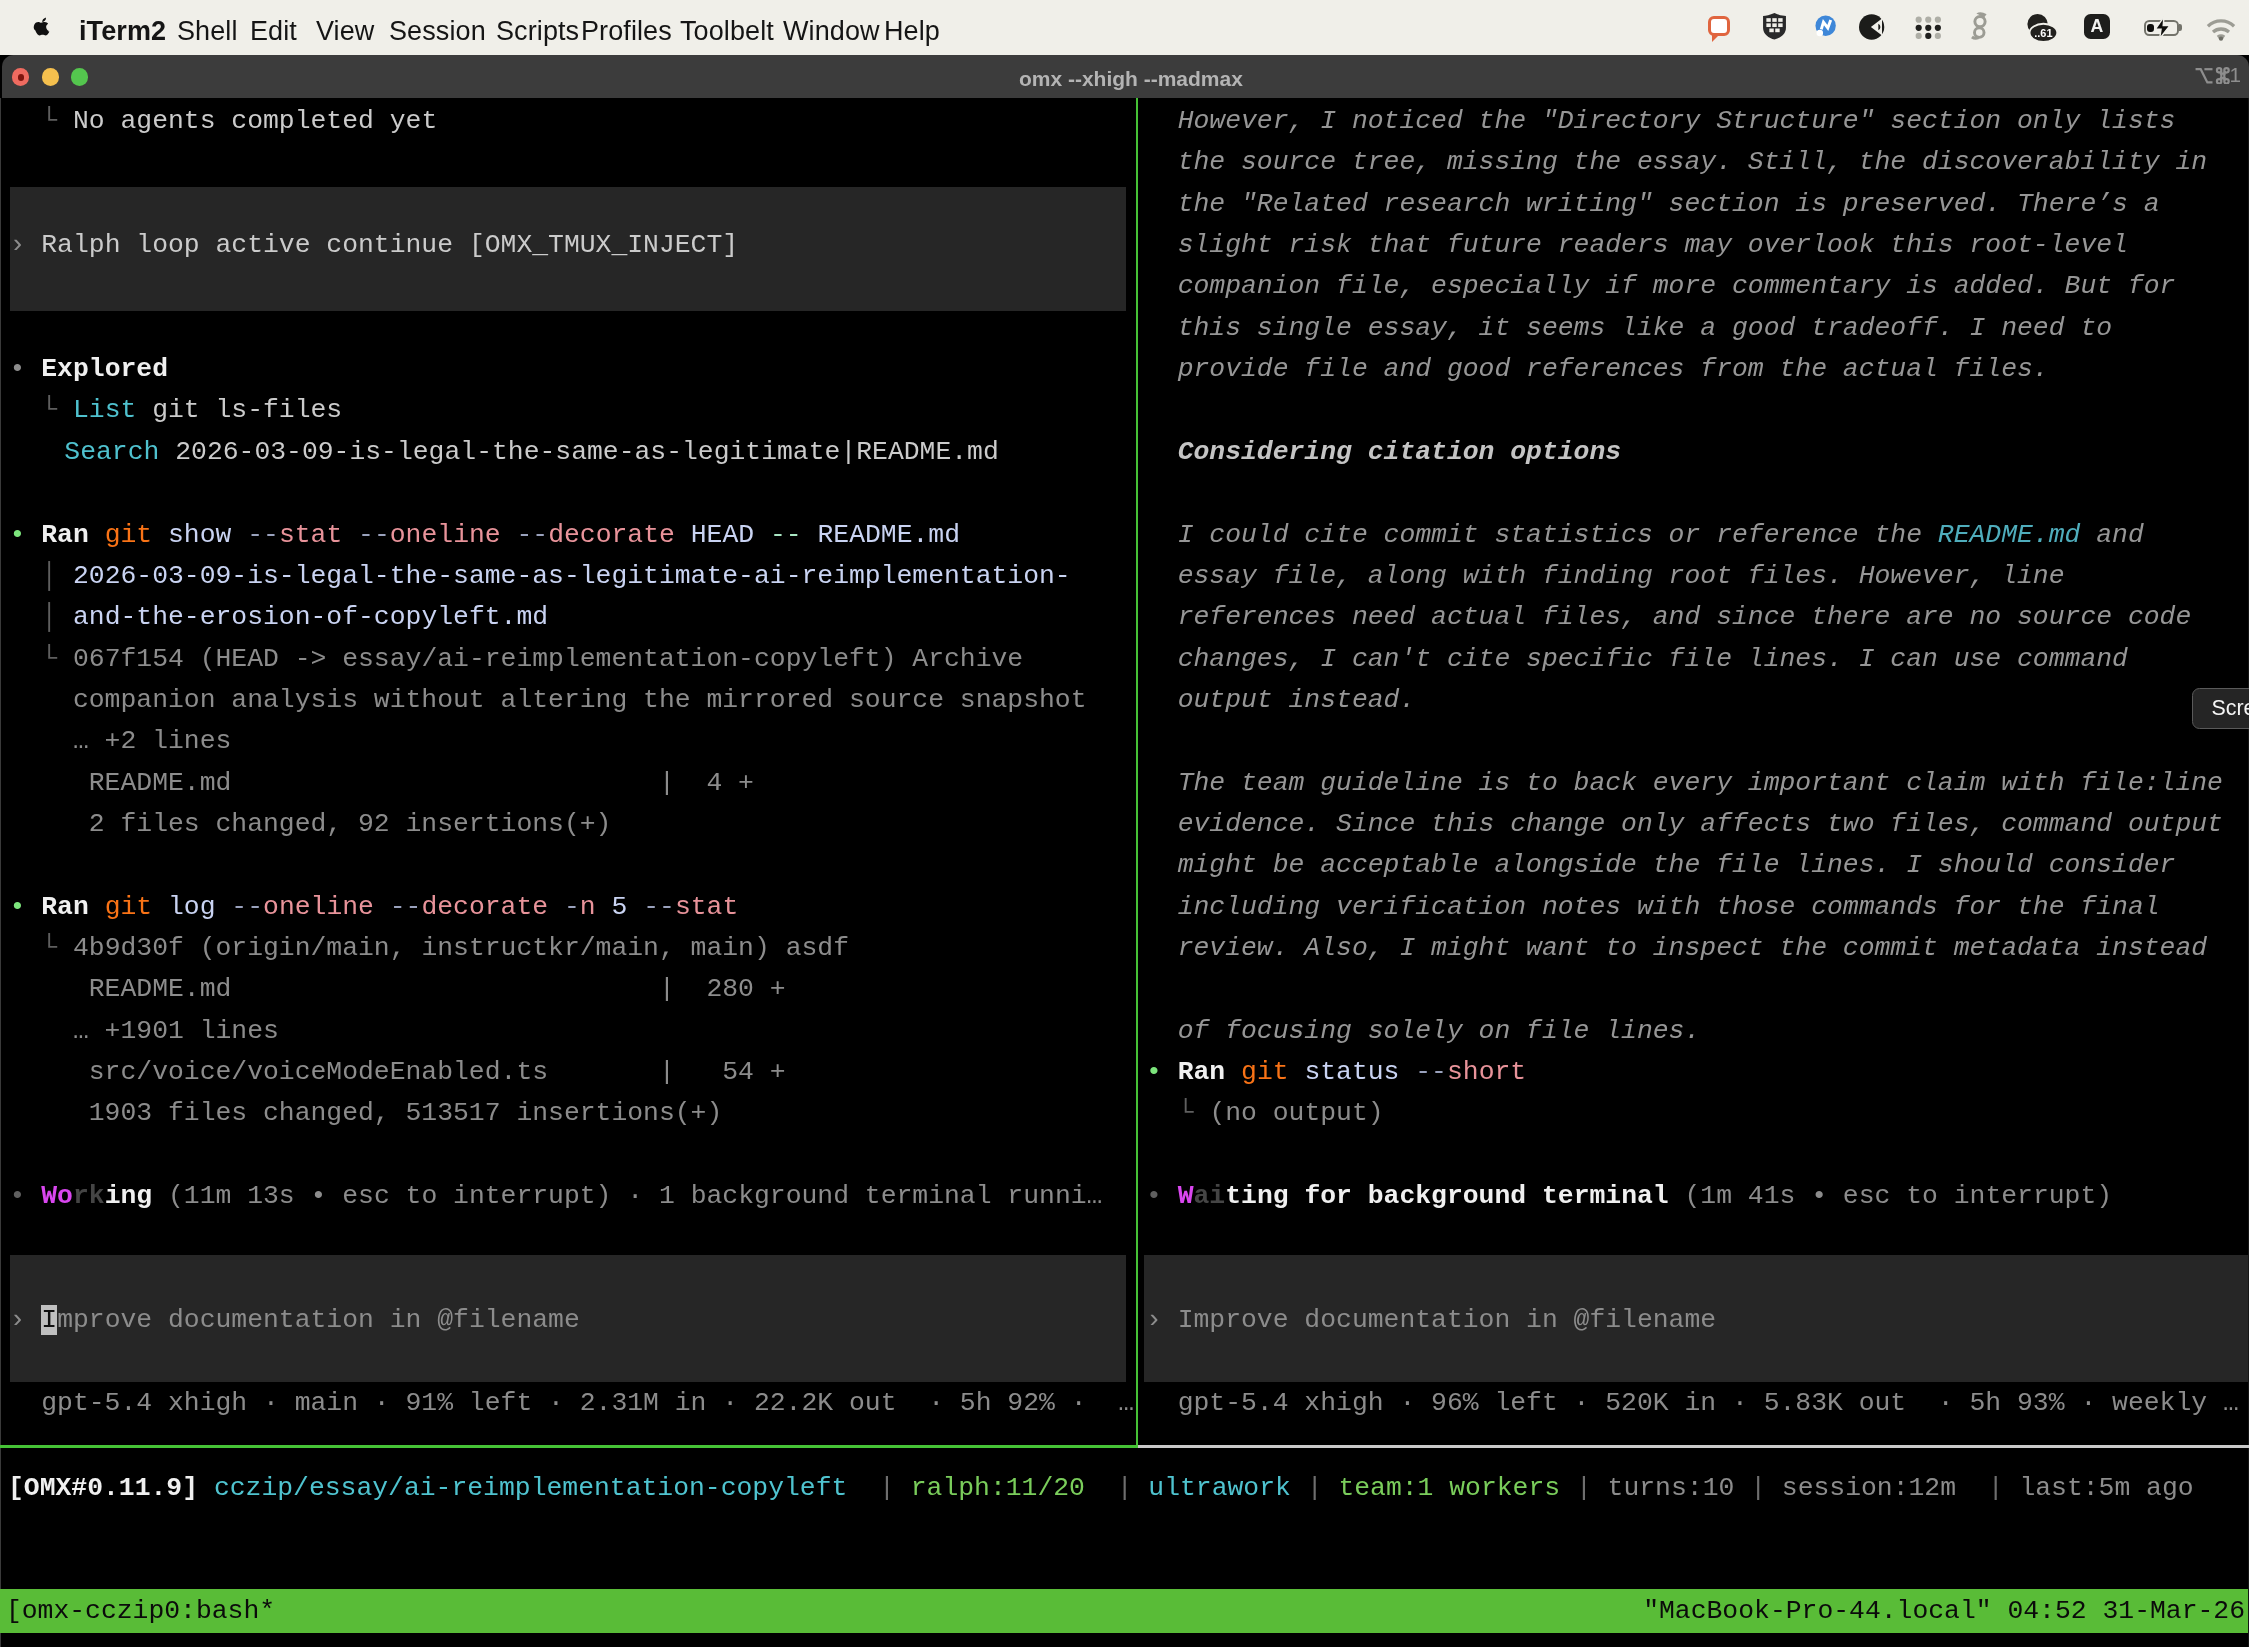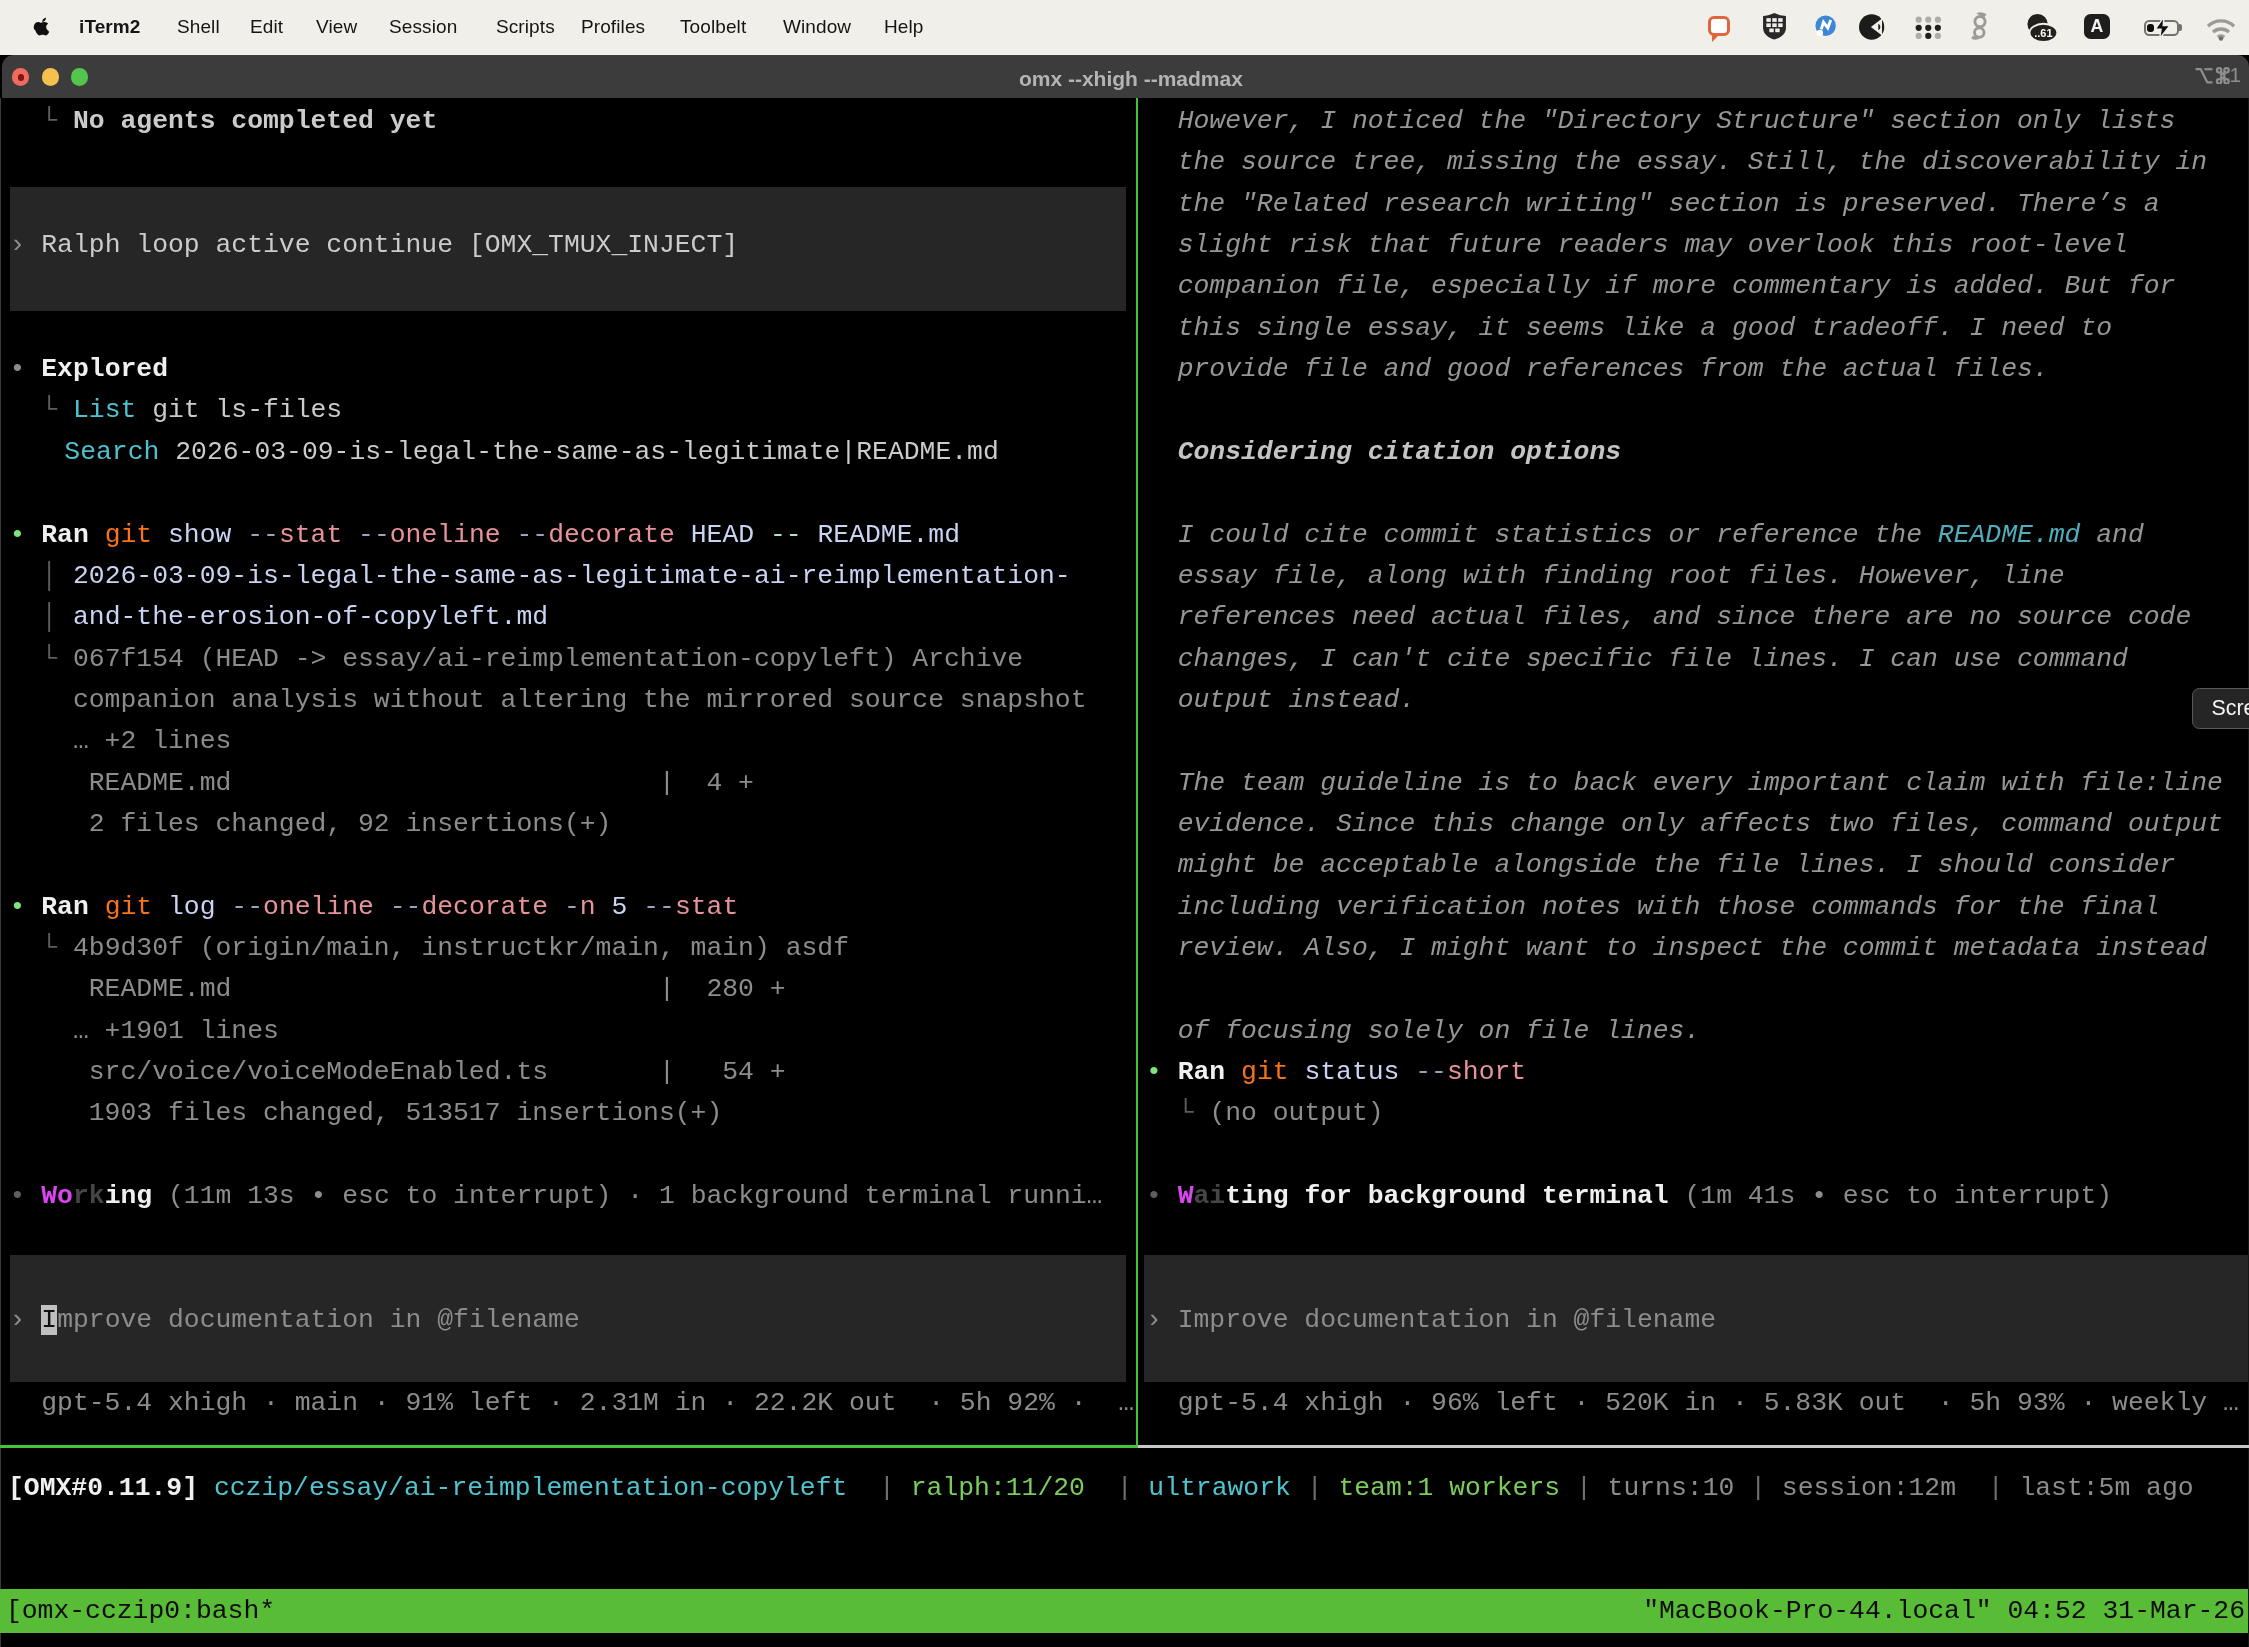--- a/index.html
+++ b/index.html
@@ -1,18 +1,18 @@
 <!DOCTYPE html>
 <html style="font-size:11.8px"><head><meta charset="utf-8">
 <style>
 * { margin:0; padding:0; box-sizing:border-box; }
 html,body { width:2250px; height:1648px; background:#000; overflow:hidden; }
 body { font-family:"Liberation Sans", sans-serif; position:relative; }
 .menubar { position:absolute; left:0; top:0; width:2250px; height:55px; background:#F0EFE9; }
-.mi { position:absolute; top:15.5px; font-size:19px; color:#151515; letter-spacing:0.1px; }
+.mi { position:absolute; top:15.5px; font-size:27px; color:#151515; letter-spacing:0.1px; }
 .titlebar { position:absolute; left:1.5px; top:55px; width:2247px; height:44px; background:#3C3C3C;
   border-radius:11.8px 11.8px 0 0; }
 .tlbtn { position:absolute; top:13.3px; width:17.7px; height:17.7px; border-radius:50%; }
 .wtitle { position:absolute; top:11.8px; left:5.9px; width:2247px; text-align:center; font-size:21px;
   font-weight:bold; color:#B4B4B4; }
 .term { position:absolute; left:0; top:98px; width:2250px; height:1549px; background:#000;
   border-left:1.5px solid #3A3A3A; border-right:2.2px solid #161616; }
 .tl { position:absolute; font-family:"Liberation Mono", monospace; font-size:26.4px; line-height:41px;
   white-space:pre; color:#CBCBCB; }
 .fg { color:#CBCBCB; }
@@ -141,21 +141,21 @@
         <circle cx="44" cy="19.5" r="3"></circle>
     </g>
   </svg>
   <div style="position:absolute;left:2228px;top:8px;font-size:20.7px;color:#8E8E8E">1</div>
 </div>
 <div class="term">
   <div class="box" style="left:8.9px;top:89px;width:1116px;height:124px"></div>
   <div class="box" style="left:8.9px;top:1157px;width:1116px;height:127px"></div>
   <div class="box" style="left:1143px;top:1157px;width:1104px;height:127px"></div>
 </div>
-<div class="tl" style="left:9.6px;top:101px;font-weight:bold;">  <span class="tree">└</span> <span class="fg">No agents completed yet</span></div>
+<div class="tl" style="left:9.6px;top:101px;">  <span class="tree">└</span> <span class="fg">No agents completed yet</span></div>
 <div class="tl" style="left:9.6px;top:225px;"><span class="dim">› </span><span class="fg">Ralph loop active continue [OMX_TMUX_INJECT]</span></div>
 <div class="tl" style="left:9.6px;top:349px;"><span class="dim">• </span><span class="wb">Explored</span></div>
 <div class="tl" style="left:9.6px;top:390px;">  <span class="tree">└</span> <span class="teal">List</span><span class="fg"> git ls-files</span></div>
 <div class="tl" style="left:1px;top:432px;">    <span class="teal">Search</span><span class="fg"> 2026-03-09-is-legal-the-same-as-legitimate|README.md</span></div>
 <div class="tl" style="left:9.6px;top:515px;"><span class="grnb">• </span><span class="wb">Ran</span> <span class="blue">git</span> <span class="peri">show</span> <span class="dashg">--</span><span class="salmon">stat</span> <span class="dashg">--</span><span class="salmon">oneline</span> <span class="dashg">--</span><span class="salmon">decorate</span> <span class="peri">HEAD</span> <span class="mint">--</span> <span class="peri">README.md</span></div>
 <div class="tl" style="left:9.6px;top:556px;">  <span class="tree">│</span> <span class="peri">2026-03-09-is-legal-the-same-as-legitimate-ai-reimplementation-</span></div>
 <div class="tl" style="left:9.6px;top:597px;">  <span class="tree">│</span> <span class="peri">and-the-erosion-of-copyleft.md</span></div>
 <div class="tl" style="left:9.6px;top:639px;">  <span class="tree">└</span> <span class="dim">067f154 (HEAD -&gt; essay/ai-reimplementation-copyleft) Archive</span></div>
 <div class="tl" style="left:9.6px;top:680px;"><span class="dim">    companion analysis without altering the mirrored source snapshot</span></div>
 <div class="tl" style="left:9.6px;top:721px;"><span class="dim">    … +2 lines</span></div>

